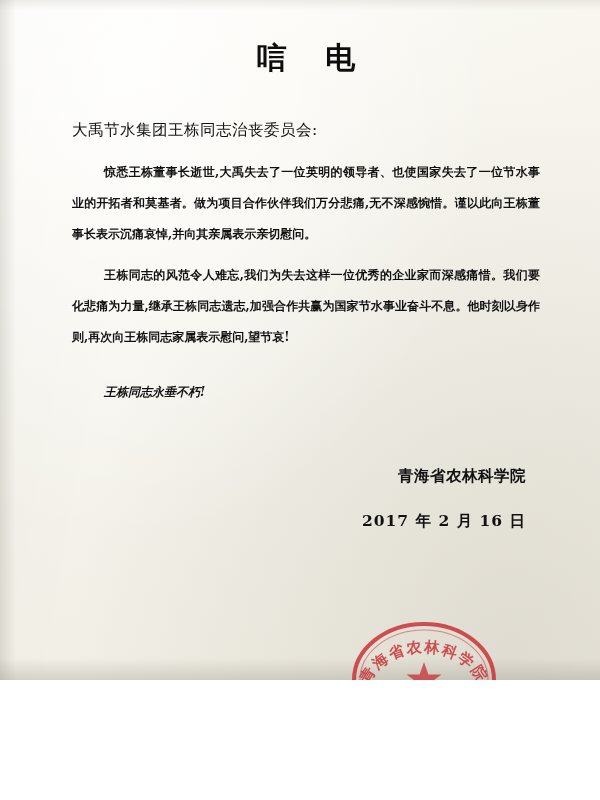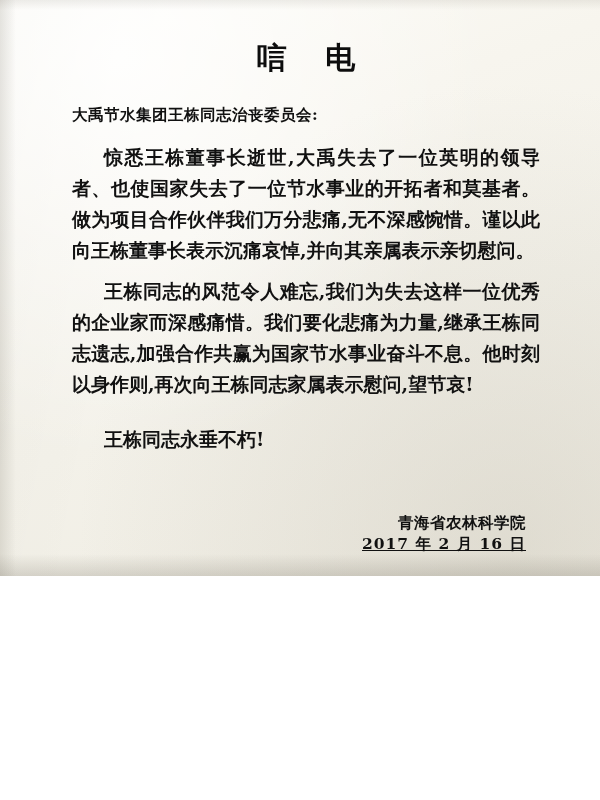--- a/index.html
+++ b/index.html
@@ -9,21 +9,21 @@
   body {
     width: 600px;
     height: 800px;
     background: #ffffff;
     font-family: "DejaVu Sans", sans-serif;
     overflow: hidden;
   }
   .page {
     position: relative;
     width: 600px;
-    height: 576px;
+    height: 680px;
     background: linear-gradient(160deg, #fdfcf7 0%, #f7f5ee 30%, #f3f1e9 60%, #efece2 100%);
     overflow: hidden;
   }
   
   .paper-shade {
     position: absolute;
     inset: 0;
     background:
       radial-gradient(ellipse at 20% 10%, rgba(255,255,255,0.85) 0%, rgba(255,255,255,0) 55%),
       radial-gradient(ellipse at 85% 95%, rgba(180,175,160,0.28) 0%, rgba(255,255,255,0) 60%),
@@ -63,60 +63,61 @@
     font-weight: bold;
     font-size: 30px;
     letter-spacing: 14px;
     padding-top: 38px;
     padding-bottom: 6px;
     color: #0d0d0d;
     text-indent: 14px;
   }
   .addressee {
     font-family: "DejaVu Serif", serif;
-    font-weight: bold;
+    font-weight: normal;
     font-size: 15.5px;
     letter-spacing: 0.5px;
-    margin-top: 20px;
+    margin-top: 35px;
     color: #111;
   }
   .body-text {
     margin-top: 16px;
   }
   .para {
     font-family: "DejaVu Serif", serif;
     font-weight: bold;
-    font-size: 19px;
+    font-size: 12px;
     line-height: 31px;
     text-indent: 32px;
     text-align: justify;
     text-justify: inter-ideograph;
     margin: 0 0 10px 0;
     color: #111;
   }
   .closing {
     margin-top: 24px;
+    font-style: italic;
   }
   .signature-block {
     position: relative;
     z-index: 2;
     margin-top: 58px;
     padding-right: 74px;
     text-align: right;
     font-family: "DejaVu Serif", serif;
     font-weight: bold;
     font-size: 15.5px;
     color: #111;
   }
   .org-name {
     letter-spacing: 0.5px;
   }
   .doc-date {
+    margin-top: 24px;
     letter-spacing: 1px;
-    text-decoration: underline;
   }
   
   .seal {
     position: absolute;
     left: 348px;
     top: 618px;
     width: 152px;
     height: 124px;
     z-index: 3;
     pointer-events: none;

